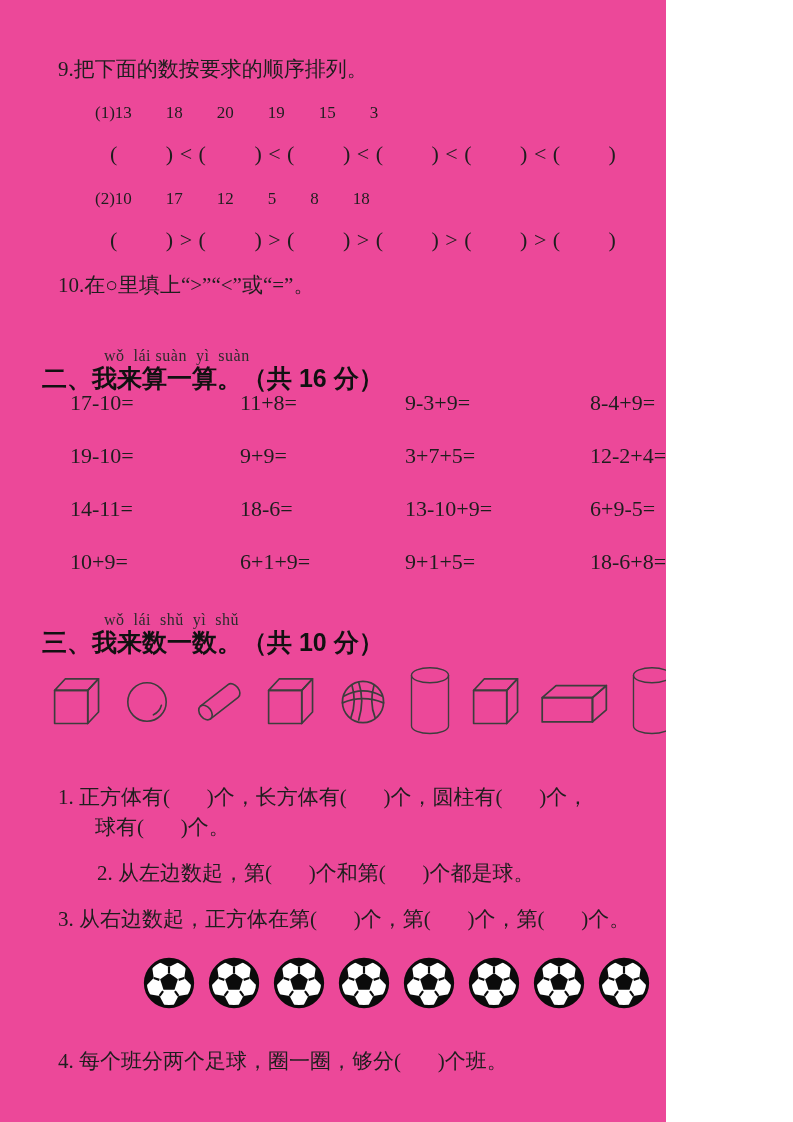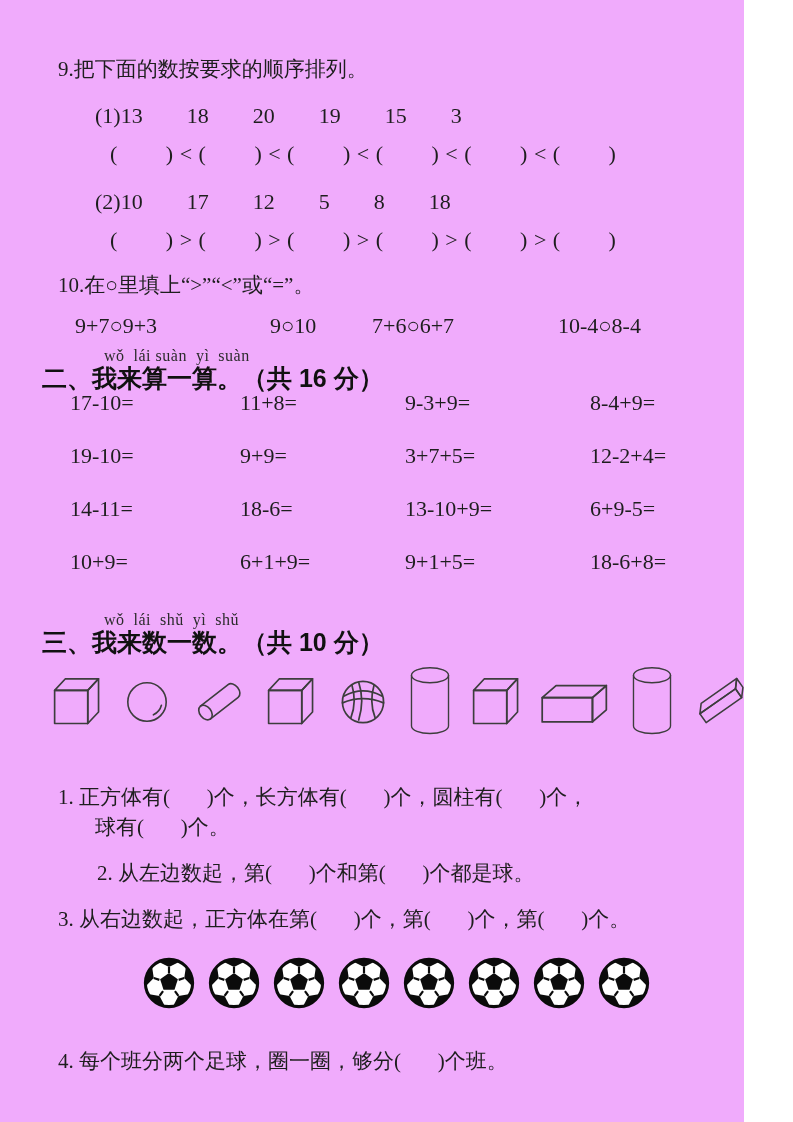--- a/index.html
+++ b/index.html
@@ -1,30 +1,30 @@
 <!DOCTYPE html>
 <html><head>
 <meta charset="utf-8">
 <style>
   html,body{margin:0;padding:0;background:#ffffff;}
   .page{
     position:relative;
-    width:744px;height:1122px;
-    background:#f0abfc;
+    width:666px;height:1122px;
+    background:#ec4899;
     overflow:hidden;
     font-family:"Liberation Serif","DejaVu Serif",serif;
     color:#1e1e1e;
   }
   .abs{position:absolute;}
   .txt{
     font-size:21px;line-height:1.3;
     white-space:pre;
     color:#1e1e1e;
   }
-  .num{font-size:22px;}
+  .num{font-size:17px;}
   .blanks{font-size:22px;letter-spacing:0.5px;}
   .pinyin{
     font-size:16px;
     color:#2b2b2b;
     letter-spacing:0.5px;
     white-space:pre;
     font-family:"Liberation Serif","DejaVu Serif",serif;
   }
   .heading{
     font-size:25px;
@@ -67,26 +67,20 @@
   <div class="abs txt num" style="left:95px;top:102px;">(1)13  18  20  19  15  3</div>
 
   <div class="abs txt blanks" style="left:110px;top:140px;">(        ) &lt; (        ) &lt; (        ) &lt; (        ) &lt; (        ) &lt; (        )</div>
 
   <div class="abs txt num" style="left:95px;top:188px;">(2)10  17  12  5  8  18</div>
 
   <div class="abs txt blanks" style="left:110px;top:226px;">(        ) &gt; (        ) &gt; (        ) &gt; (        ) &gt; (        ) &gt; (        )</div>
 
   <div class="abs txt" style="left:58px;top:272px;">10.在○里填上“&gt;”“&lt;”或“=”。</div>
 
-  <div class="abs" style="left:0;top:312px;width:793px;height:30px;">
-    <span class="abs txt num" style="left:75px;top:0;">9+7○9+3</span>
-    <span class="abs txt num" style="left:270px;top:0;">9○10</span>
-    <span class="abs txt num" style="left:372px;top:0;">7+6○6+7</span>
-    <span class="abs txt num" style="left:558px;top:0;">10-4○8-4</span>
-  </div>
 
   <div class="abs pinyin" style="left:104px;top:347px;">wǒ  lái suàn  yì  suàn</div>
   <div class="abs heading" style="left:42px;top:362px;">二、我来算一算。（共 16 分）</div>
 
   <div class="abs calc-grid" style="left:70px;top:390px;width:660px;">
     <span>17-10=</span>
     <span>11+8=</span>
     <span>9-3+9=</span>
     <span>8-4+9=</span>
     <span>19-10=</span>

